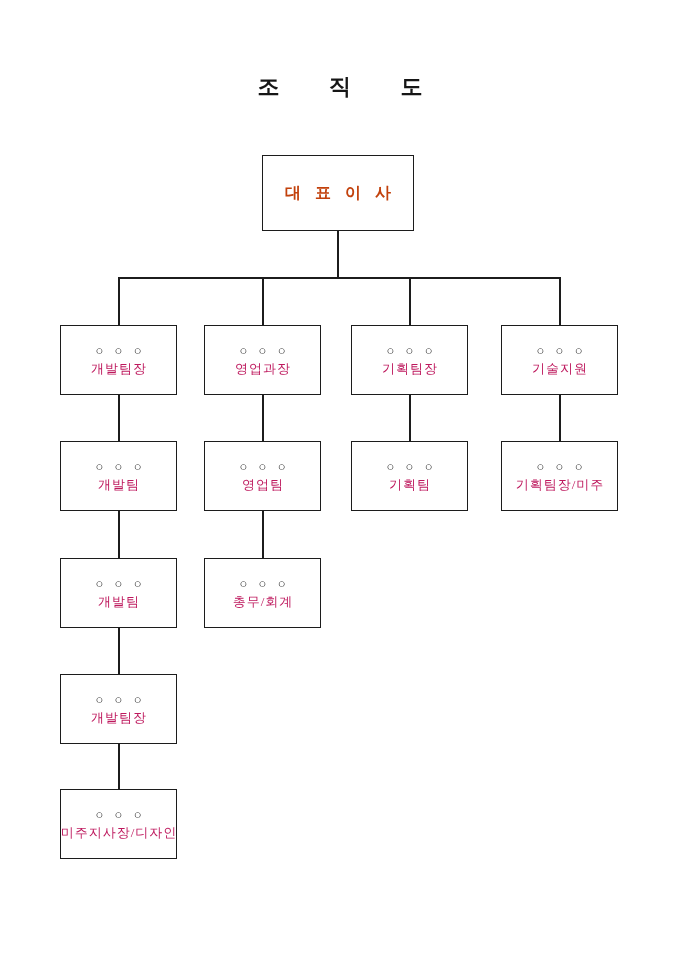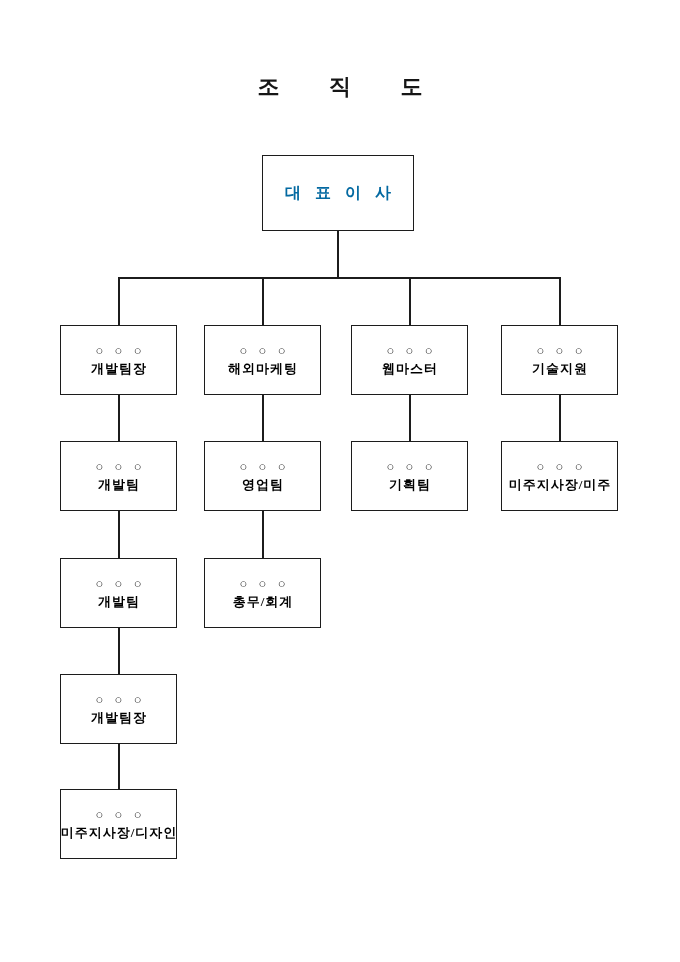--- a/index.html
+++ b/index.html
@@ -40,44 +40,43 @@
   }
   .ceo {
     left: 262px; top: 155px;
     width: 152px; height: 76px;
   }
   .ceo-label {
     font-size: 16px;
     font-weight: bold;
     letter-spacing: 5px;
     margin-left: 5px;
-    color: #0369a1;
+    color: #c2410c;
     white-space: nowrap;
   }
   .unit {
     width: 117px;
     height: 70px;
     gap: 4px;
   }
   .circles {
     font-size: 13px;
     letter-spacing: 4px;
     margin-left: 4px;
     color: #1c1c1c;
     line-height: 1;
     white-space: nowrap;
   }
   .label {
     font-size: 13px;
     letter-spacing: 1px;
     margin-left: 1px;
-    color: #000000;
+    color: #be185d;
     line-height: 1.2;
     white-space: nowrap;
-    font-weight: bold;
   }
   .line {
     position: absolute;
     background: #1c1c1c;
   }
   .line.v { width: 1.5px; }
   .line.h { height: 1.5px; }
 </style>
 </head>
 <body>
@@ -110,46 +109,46 @@
   <div class="line v" style="left:409px; top:395px; height:46px;"></div>
 
   <div class="line v" style="left:559px; top:395px; height:46px;"></div>
 
   <div class="box unit" style="left:60px; top:325px;">
     <div class="circles">○ ○ ○</div>
     <div class="label">개발팀장</div>
   </div>
   <div class="box unit" style="left:204px; top:325px;">
     <div class="circles">○ ○ ○</div>
-    <div class="label">해외마케팅</div>
+    <div class="label">영업과장</div>
   </div>
   <div class="box unit" style="left:351px; top:325px;">
     <div class="circles">○ ○ ○</div>
-    <div class="label">웹마스터</div>
+    <div class="label">기획팀장</div>
   </div>
   <div class="box unit" style="left:501px; top:325px;">
     <div class="circles">○ ○ ○</div>
     <div class="label">기술지원</div>
   </div>
 
   <div class="box unit" style="left:60px; top:441px;">
     <div class="circles">○ ○ ○</div>
     <div class="label">개발팀</div>
   </div>
   <div class="box unit" style="left:204px; top:441px;">
     <div class="circles">○ ○ ○</div>
     <div class="label">영업팀</div>
   </div>
   <div class="box unit" style="left:351px; top:441px;">
     <div class="circles">○ ○ ○</div>
     <div class="label">기획팀</div>
   </div>
   <div class="box unit" style="left:501px; top:441px;">
     <div class="circles">○ ○ ○</div>
-    <div class="label">미주지사장/미주</div>
+    <div class="label">기획팀장/미주</div>
   </div>
 
   <div class="box unit" style="left:60px; top:558px;">
     <div class="circles">○ ○ ○</div>
     <div class="label">개발팀</div>
   </div>
   <div class="box unit" style="left:204px; top:558px;">
     <div class="circles">○ ○ ○</div>
     <div class="label">총무/회계</div>
   </div>

